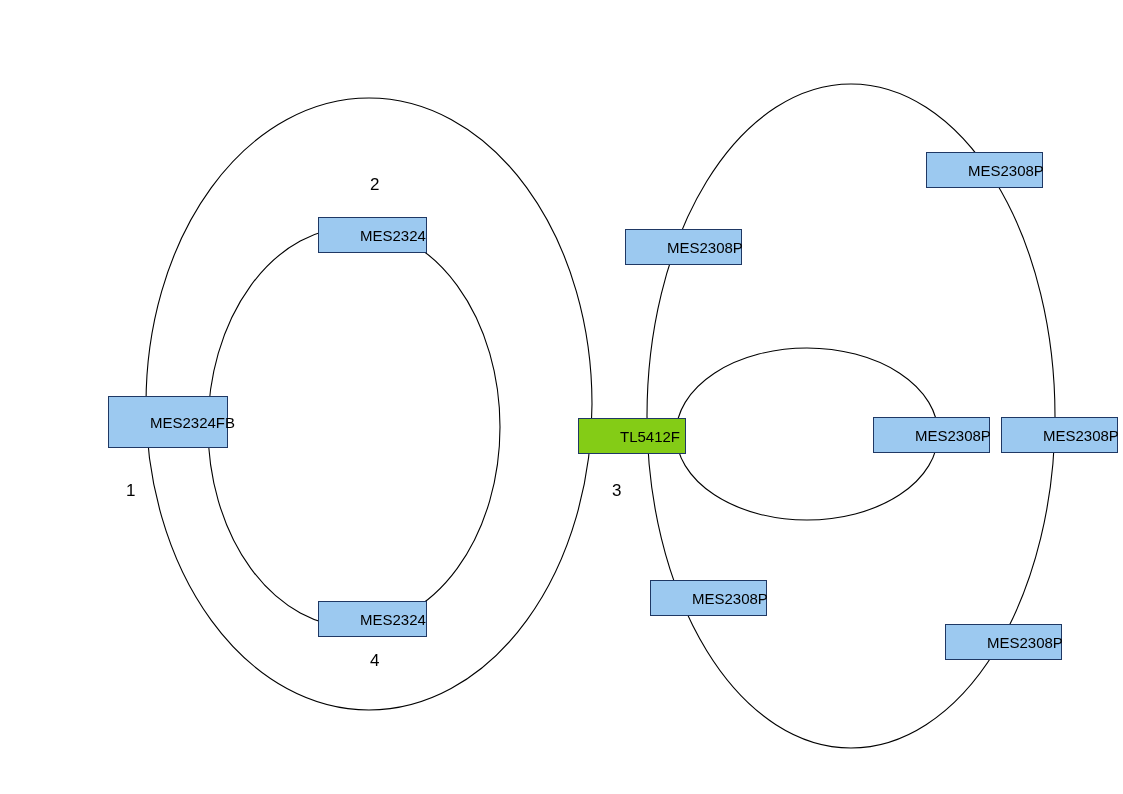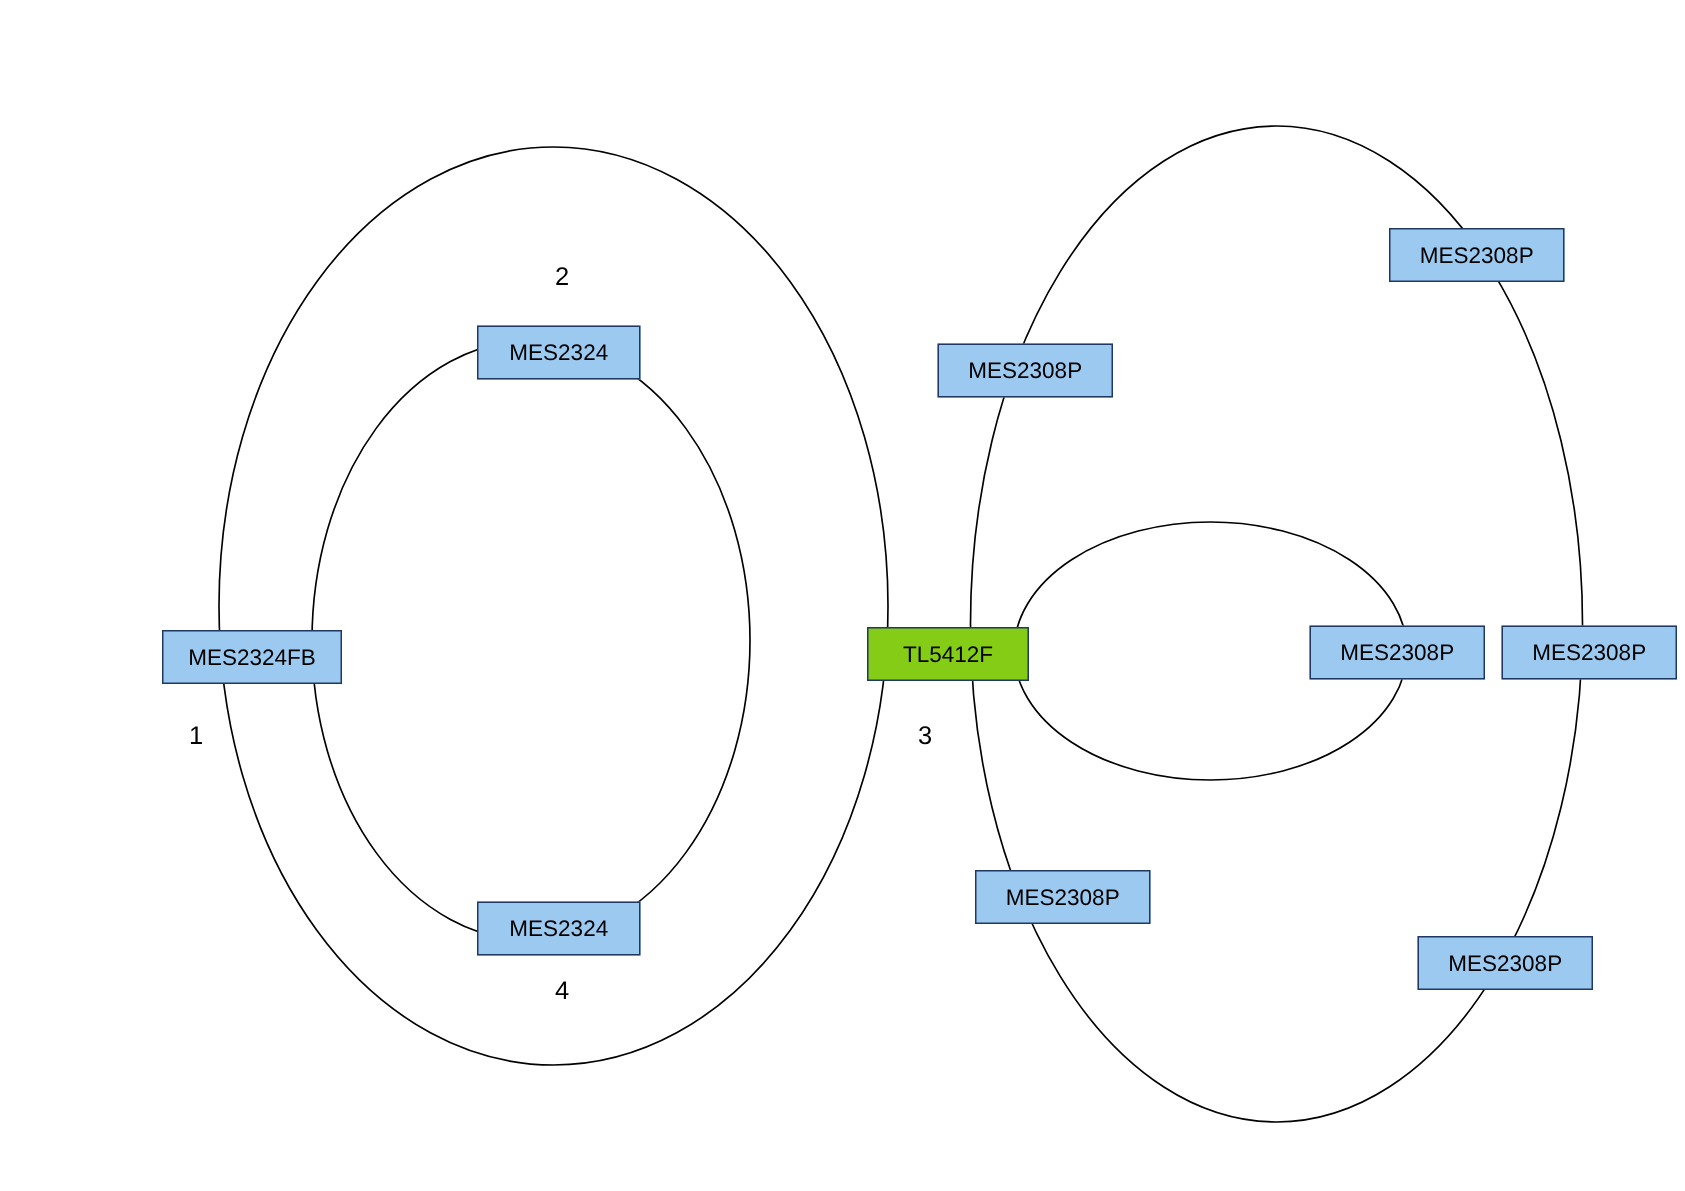--- a/index.html
+++ b/index.html
@@ -29,26 +29,27 @@
     stroke: #000000;
     stroke-width: 1.1;
   }
   .node-rect {
     position: absolute;
     box-sizing: border-box;
     background: #9CC9F0;
     border: 1px solid #1F3864;
     display: flex;
     align-items: center;
-    justify-content: center;
+    justify-content: flex-start;
     color: #000000;
     font-size: 15px;
     font-family: "Liberation Sans", sans-serif;
     line-height: 1;
     white-space: nowrap;
+    padding-left: 41px;
   }
   .ring-label {
     position: absolute;
     color: #000000;
     font-size: 17px;
     font-family: "Liberation Sans", sans-serif;
     line-height: 1;
     white-space: nowrap;
   }
 </style>
@@ -60,21 +61,21 @@
   <svg id="graph-svg" viewBox="0 0 1123 794">
     <g>
       <ellipse class="ring" cx="369" cy="404" rx="223" ry="306" stroke="#000000"></ellipse>
       <ellipse class="ring" cx="354" cy="427" rx="146" ry="200" stroke="#000000"></ellipse>
       <ellipse class="ring" cx="851" cy="416" rx="204" ry="332" stroke="#000000"></ellipse>
       <ellipse class="ring" cx="807" cy="434" rx="131" ry="86" stroke="#000000"></ellipse>
     </g>
   </svg>
 
   <div id="nodes-layer">
-    <div class="node-rect" style="left: 108px; top: 420px; width: 120px; height: 36px; background: rgb(156, 201, 240); border-color: rgb(31, 56, 100);">
+    <div class="node-rect" style="left: 108px; top: 396px; width: 120px; height: 52px; background: rgb(156, 201, 240); border-color: rgb(31, 56, 100);">
         <span>MES2324FB</span>
       </div>
     <div class="node-rect" style="left: 318px; top: 217px; width: 109px; height: 36px; background: rgb(156, 201, 240); border-color: rgb(31, 56, 100);">
         <span>MES2324</span>
       </div>
     <div class="node-rect" style="left: 318px; top: 601px; width: 109px; height: 36px; background: rgb(156, 201, 240); border-color: rgb(31, 56, 100);">
         <span>MES2324</span>
       </div>
     <div class="node-rect" style="left: 578px; top: 418px; width: 108px; height: 36px; background: #84cc16; border-color: rgb(31, 56, 100);">
         <span>TL5412F</span>

